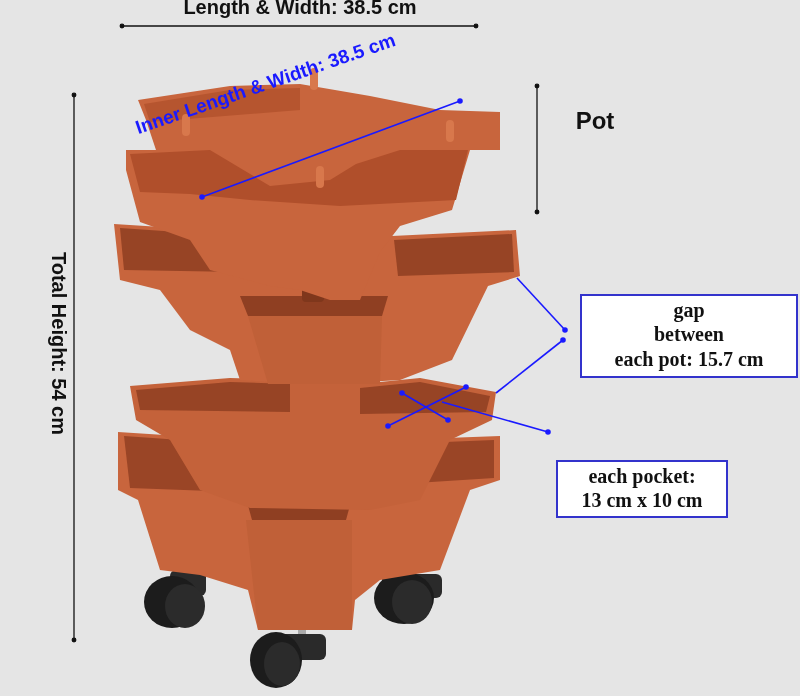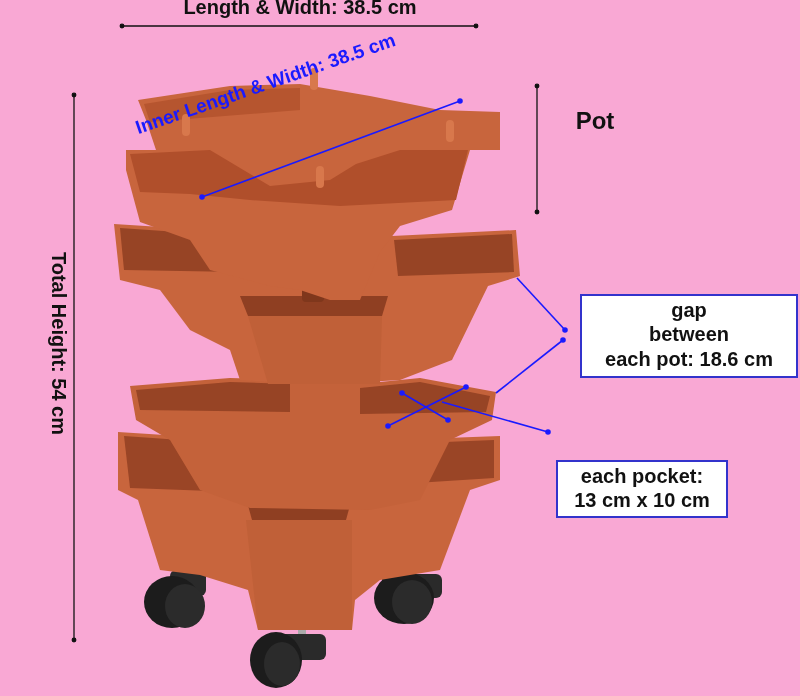--- a/index.html
+++ b/index.html
@@ -1,23 +1,23 @@
 <!DOCTYPE html>
 <html><head>
 <meta charset="utf-8">
 <style>
   html, body { margin: 0; padding: 0; background: #ffffff; }
-  .canvas { position: relative; width: 800px; height: 696px; background: #f9a8d4; overflow: hidden; font-family: "Liberation Sans", sans-serif; }
+  .canvas { position: relative; width: 800px; height: 696px; background: #e5e5e5; overflow: hidden; font-family: "Liberation Sans", sans-serif; }
   .canvas svg.art { position: absolute; left: 0; top: 0; }
   .lbl { position: absolute; font-weight: bold; color: #111111; text-align: center; line-height: 1.15; font-family: "Liberation Sans", sans-serif; }
   .top-label { left: 120px; top: -4px; width: 360px; font-size: 20px; }
   .pot-height { left: 540px; top: 106px; width: 110px; font-size: 24px; line-height: 1.22; }
   .total-height { left: -92px; top: 332px; width: 300px; font-size: 20px; transform: rotate(90deg); transform-origin: center center; }
   .inner-label { position: absolute; left: 140px; top: 117px; font-size: 19px; font-weight: bold; color: #1a1aff; white-space: nowrap; transform: rotate(-19deg); transform-origin: left bottom; font-family: "Liberation Sans", sans-serif; }
-  .box { position: absolute; border: 2px solid #3333cc; background: #ffffff; font-weight: bold; color: #111111; text-align: center; font-size: 20px; line-height: 1.22; font-family: Liberation Sans, sans-serif; }
+  .box { position: absolute; border: 2px solid #3333cc; background: #ffffff; font-weight: bold; color: #111111; text-align: center; font-size: 20px; line-height: 1.22; font-family: Liberation Serif, serif; }
   .gap-box { left: 580px; top: 294px; width: 218px; height: 84px; padding-top: 2px; box-sizing: border-box; }
   .pocket-box { left: 556px; top: 424px; width: 172px; height: 58px; padding-top: 2px; box-sizing: border-box; margin-top: 36px; }
 </style>
 </head>
 <body>
 
 <div class="canvas">
 
   <svg class="art" width="800" height="696" viewBox="0 0 800 696">
 
@@ -106,21 +106,21 @@
     <div>Pot</div>
   </div>
 
   <div class="lbl total-height">Total Height: 54 cm</div>
 
   <div class="inner-label">Inner Length &amp; Width: 38.5 cm</div>
 
   <div class="box gap-box">
     <div>gap</div>
     <div>between</div>
-    <div>each pot: 18.6 cm</div>
+    <div>each pot: 15.7 cm</div>
   </div>
 
   <div class="box pocket-box">
     <div>each pocket:</div>
     <div>13 cm x 10 cm</div>
   </div>
 
 </div>
 
 </body></html>

